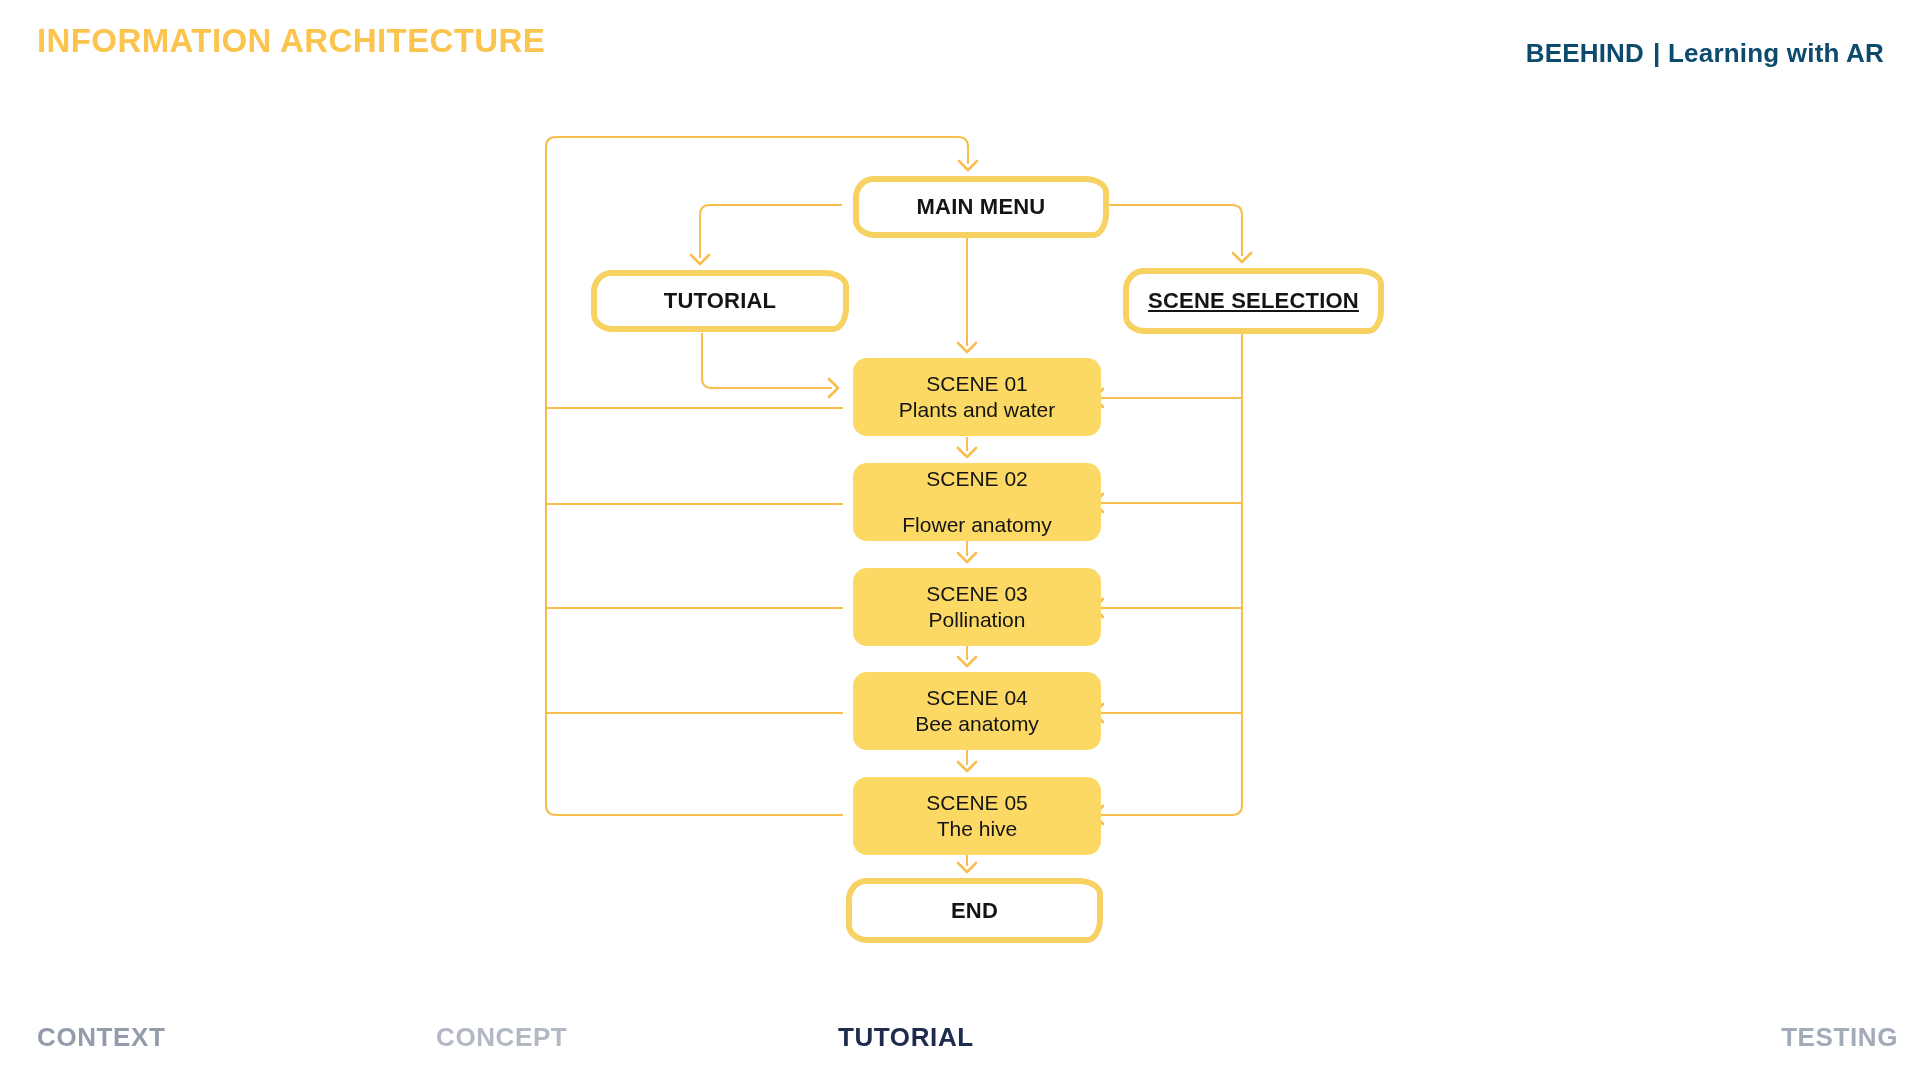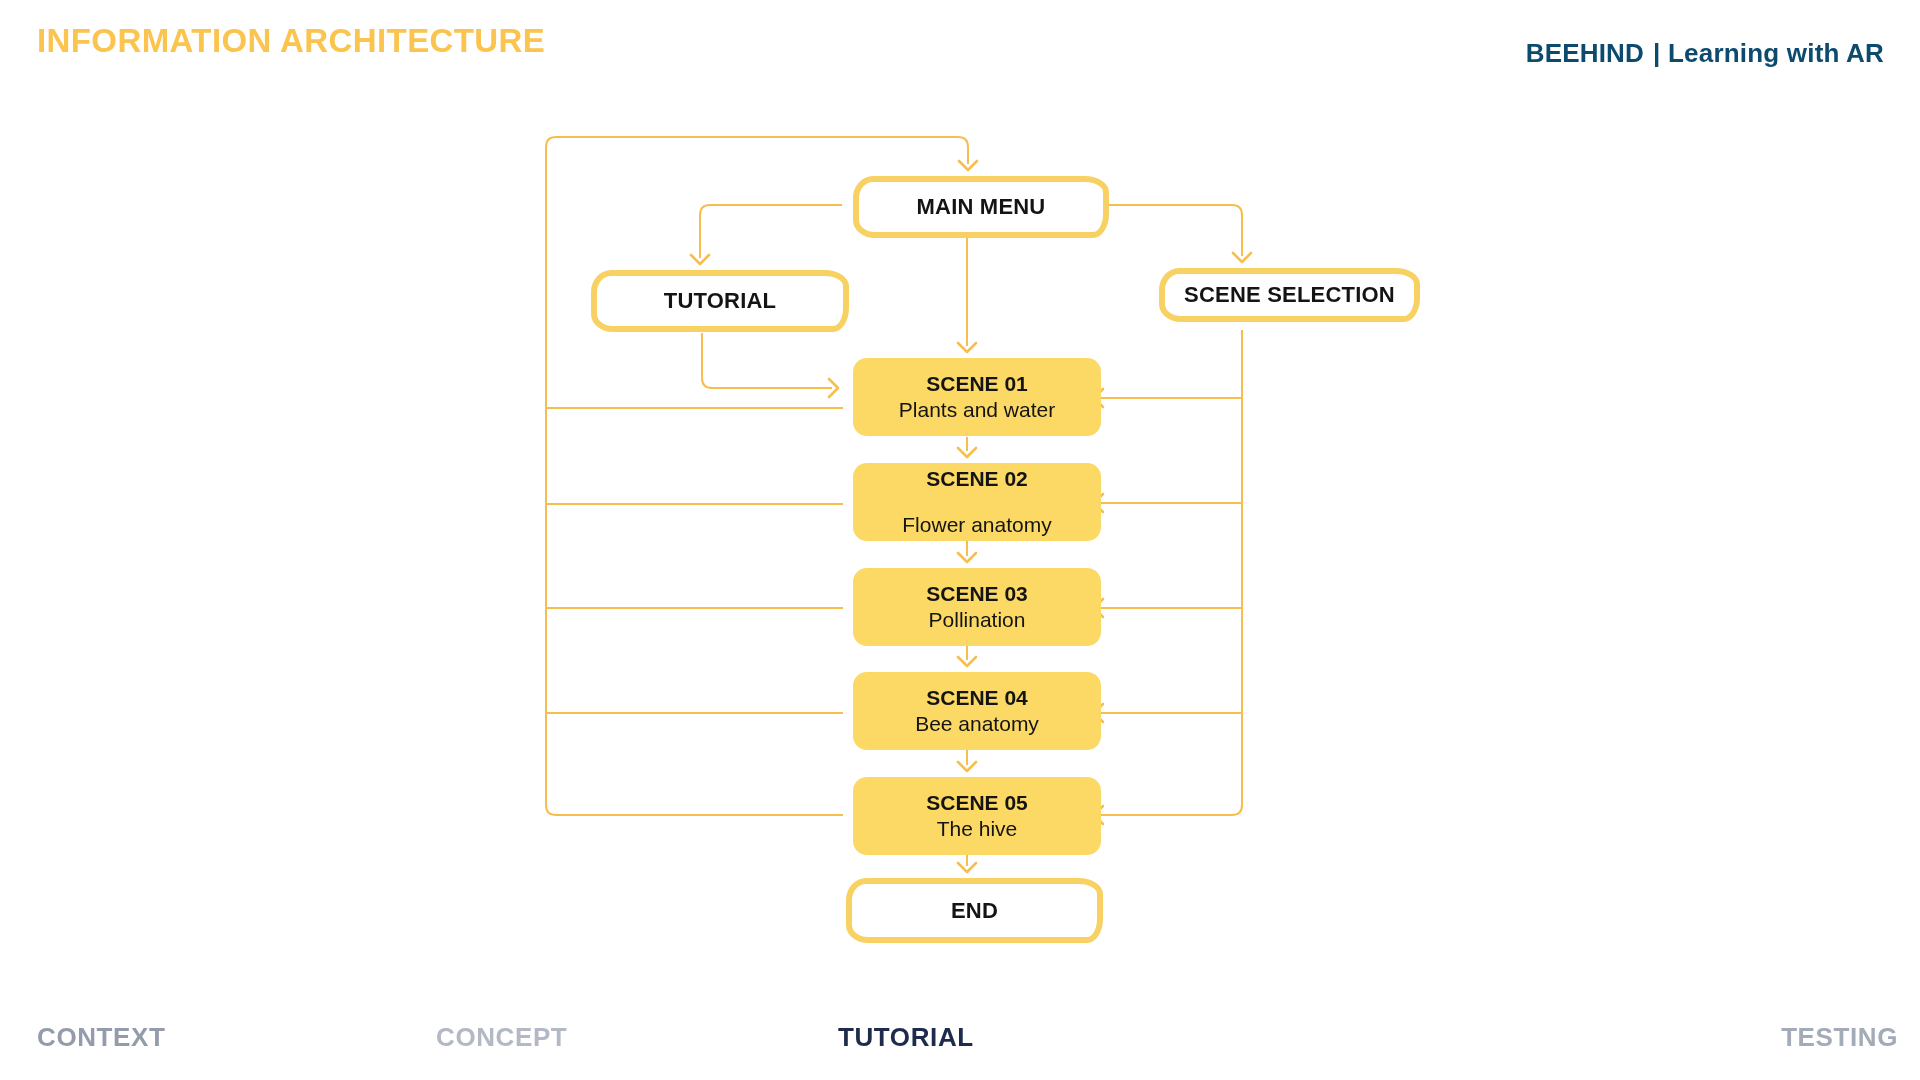--- a/index.html
+++ b/index.html
@@ -36,26 +36,26 @@
     background:#ffffff;
     border:6px solid #F8D163;
     border-radius:20px 24px 16px 22px / 22px 16px 24px 18px;
     font-size:22px;font-weight:700;letter-spacing:.2px;
   }
   .scene{
     background:#FBD964;
     border-radius:14px;
     font-size:21px;font-weight:500;line-height:26px;
   }
-  .scene .scene-title{font-weight:700;}
+  .scene .scene-title{font-weight:400;}
   .scene .scene-sub{font-weight:500;}
 
   #node-main-menu      {left:842px; top:176px; width:256px; height:62px;}
   #node-tutorial       {left:580px; top:270px; width:258px; height:62px;}
-  #node-scene-selection{left:1148px;top:268px; width:261px; height:54px;}
+  #node-scene-selection{left:1112px;top:268px; width:261px; height:66px;text-decoration:underline;}
   #node-end            {left:835px; top:878px; width:257px; height:65px;}
 
   #node-scene-1{left:842px;top:358px;width:248px;height:78px;}
   #node-scene-2{left:842px;top:463px;width:248px;height:78px;gap:20px;}
   #node-scene-3{left:842px;top:568px;width:248px;height:78px;}
   #node-scene-4{left:842px;top:672px;width:248px;height:78px;}
   #node-scene-5{left:842px;top:777px;width:248px;height:78px;}
 
   
   svg.connectors{position:absolute;left:0;top:0;width:1920px;height:1080px;pointer-events:none;}

